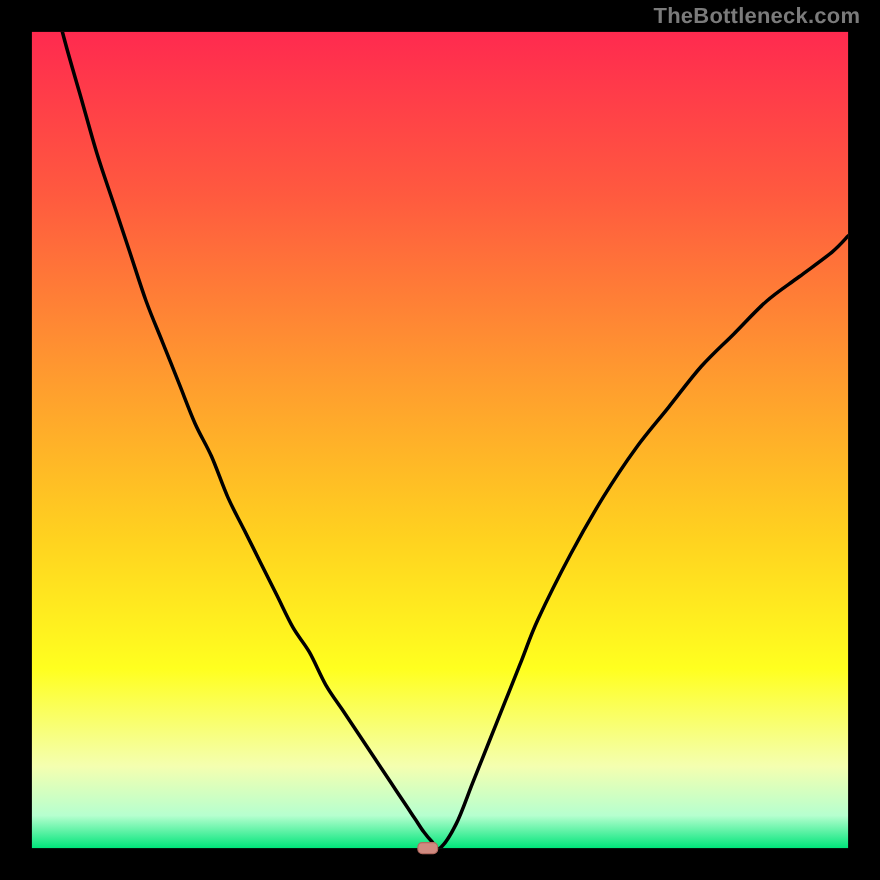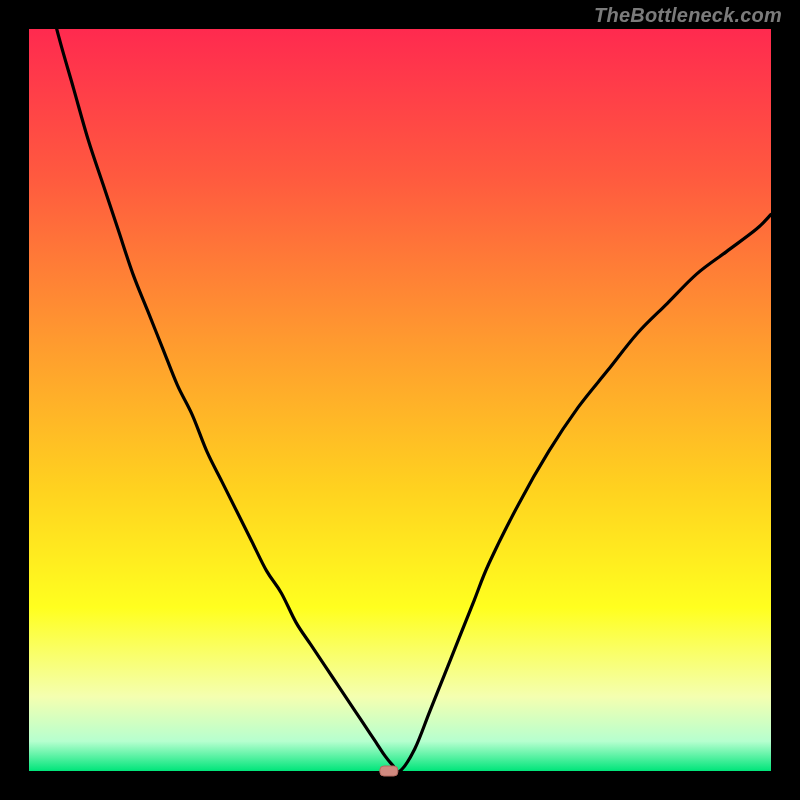--- a/index.html
+++ b/index.html
@@ -7,21 +7,20 @@
     padding: 0;
     width: 800px;
     height: 800px;
     background: #000;
     overflow: hidden;
   }
   .stage {
     position: relative;
     width: 800px;
     height: 690px;
-    font-style: italic;
   }
   svg {
     position: absolute;
     top: 0;
     left: 0;
   }
   .watermark {
     position: absolute;
     top: 4px;
     right: 18px;

